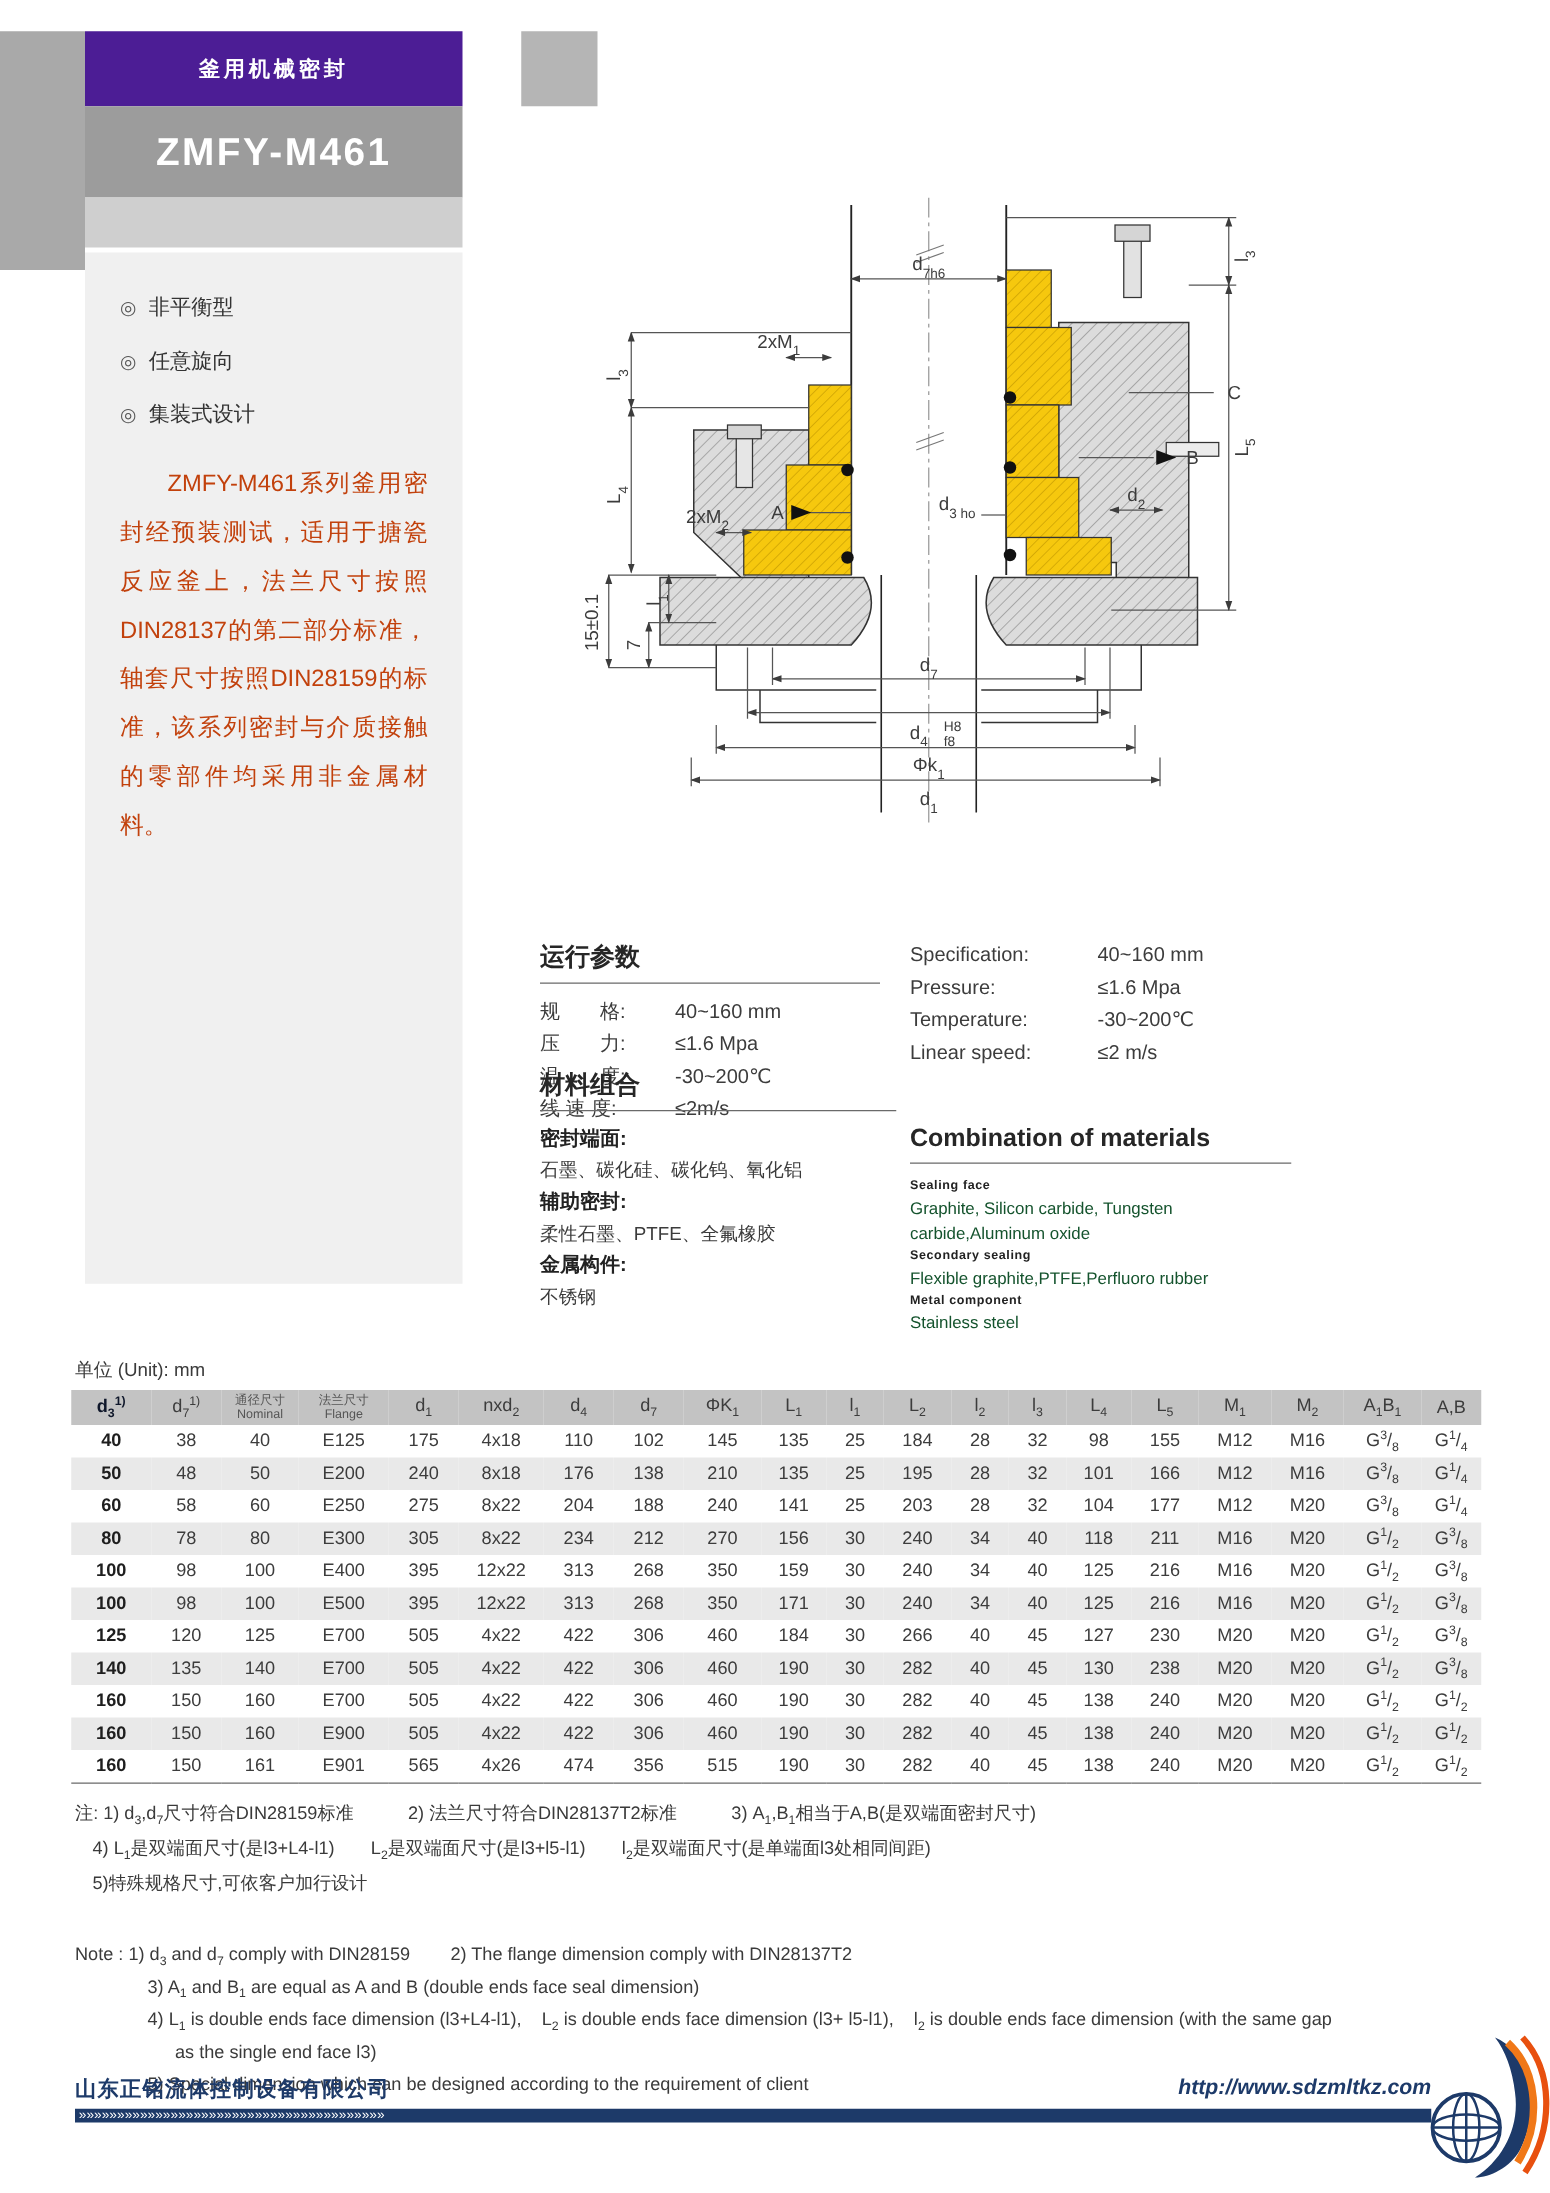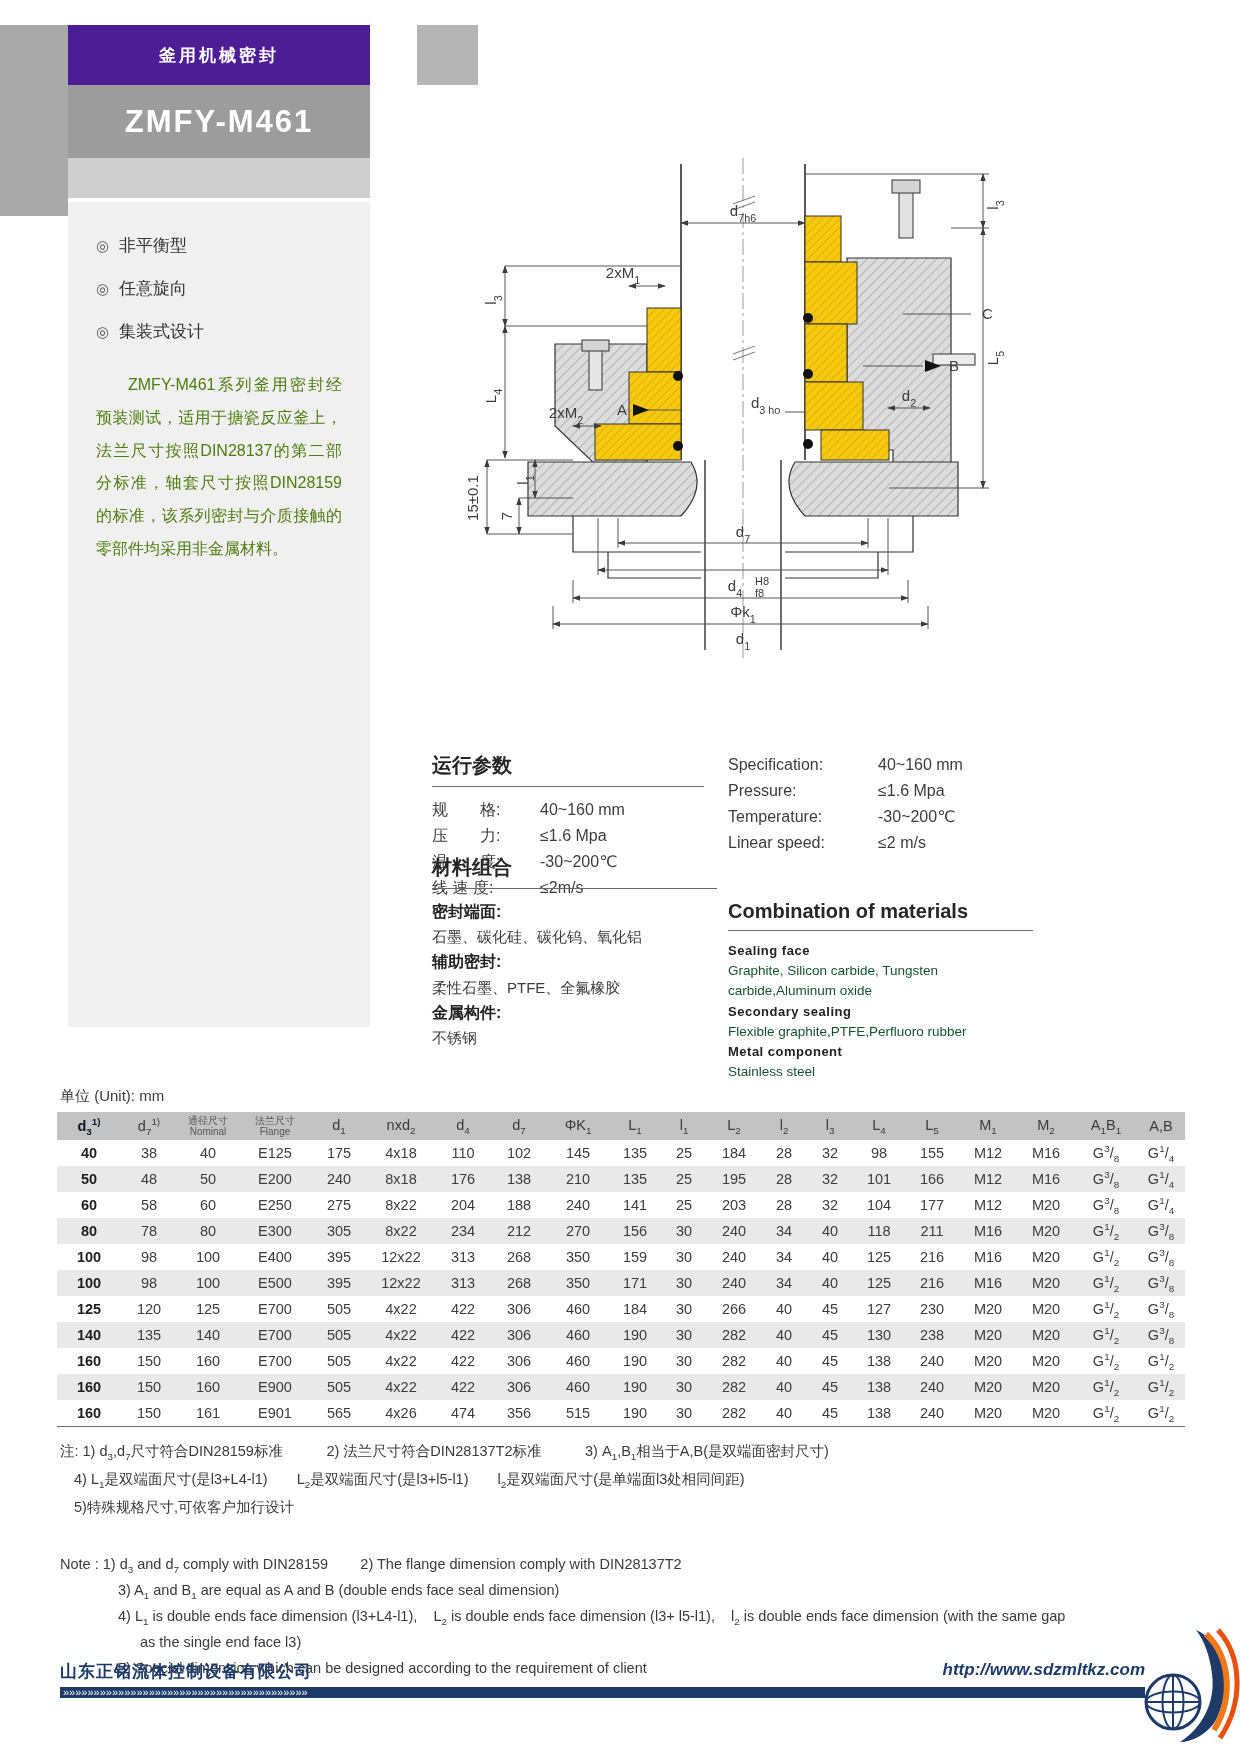--- a/index.html
+++ b/index.html
@@ -14,35 +14,35 @@
              display:flex;align-items:center;justify-content:center;}
   .head-model{position:absolute;left:68px;top:85px;width:302px;height:73px;background:#9c9c9c;
               color:#fff;font-size:31px;font-weight:bold;letter-spacing:2px;
               display:flex;align-items:center;justify-content:center;}
   .head-lightband{position:absolute;left:68px;top:158px;width:302px;height:40px;background:#cfcfcf;}
   
   .sidebar{position:absolute;left:68px;top:202px;width:302px;height:825px;background:#f0f0f0;
            box-sizing:border-box;padding:32px 28px 0 28px;}
   .feature{display:flex;align-items:center;gap:10px;font-size:17px;color:#333;margin-bottom:20px;}
   .feature .bullet{font-size:15px;color:#555;}
-  .side-desc{margin-top:26px;font-size:16px;line-height:2.05;text-align:justify;
-             text-indent:2em;color:#4d7c0f;}
+  .side-desc{margin-top:26px;font-size:19px;line-height:2.05;text-align:justify;
+             text-indent:2em;color:#c2410c;}
   
   .drawing{position:absolute;left:433px;top:158px;width:582px;height:502px;}
   .drawing text{font-family:"Liberation Sans","DejaVu Sans",sans-serif;fill:#3c3c3c;}
   
   .sec{position:absolute;}
   .sec-title{font-size:20px;font-weight:bold;color:#262626;padding-bottom:7px;
              border-bottom:1.6px solid #6a6a6a;margin-bottom:10px;}
   .p-row{display:flex;font-size:16px;line-height:1.62;color:#3c3c3c;}
   .p-row .lab{width:108px;flex:none;}
   .p-row-en .lab{width:150px;flex:none;}
   .mat-h{font-size:16px;font-weight:bold;color:#222;line-height:1.65;}
   .mat-t{font-size:15px;color:#3c3c3c;line-height:1.6;}
-  .mat-h-en{font-size:13px;font-weight:bold;color:#222;line-height:1.55;letter-spacing:.5px;}
+  .mat-h-en{font-size:10px;font-weight:bold;color:#222;line-height:1.55;letter-spacing:.5px;}
   .mat-t-en{font-size:13.5px;color:#14532d;line-height:1.5;}
   
   .unit-label{position:absolute;left:60px;top:1087px;font-size:15px;color:#3a3a3a;}
   .spec-table{position:absolute;left:57px;top:1112px;width:1128px;border-collapse:collapse;
               table-layout:fixed;font-size:14.5px;color:#3c3c3c;}
   .spec-table thead th{background:#c3c3c3;font-weight:normal;height:28px;text-align:center;
                        vertical-align:middle;padding:0;}
   .spec-table thead th:first-child{font-weight:bold;color:#0f172a;}
   .spec-table thead th.two-line{font-size:10px;line-height:1.15;color:#555;}
   .spec-table tbody td{text-align:center;height:26px;padding:0;vertical-align:middle;}

